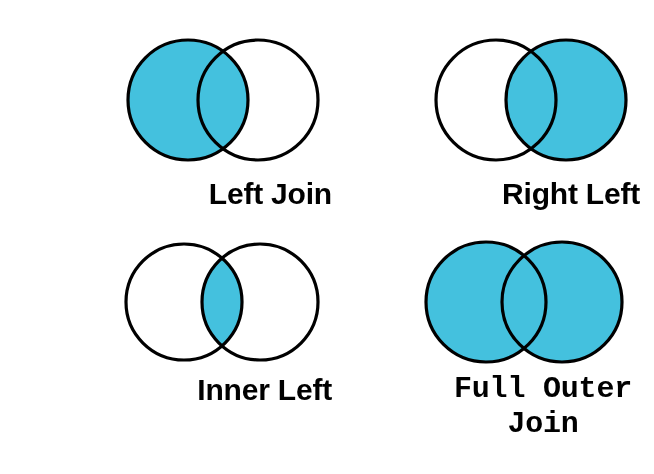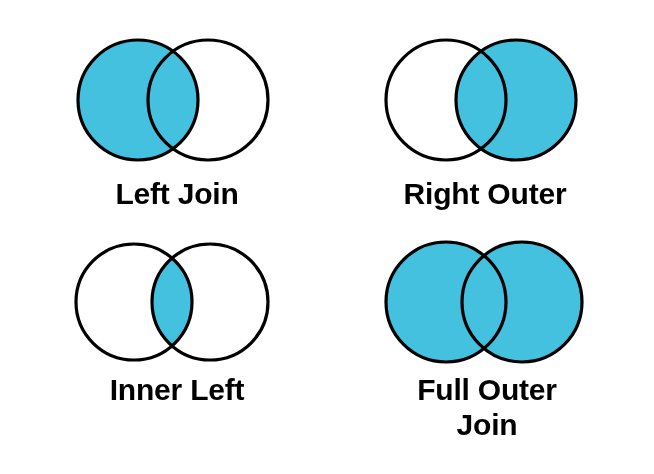--- a/index.html
+++ b/index.html
@@ -16,26 +16,26 @@
   .board {
     position: relative;
     width: 654px;
     height: 474px;
     background: #ffffff;
   }
   .panel {
     position: absolute;
     display: flex;
     flex-direction: column;
-    align-items: center;
+    align-items: flex-end;
   }
   .panel-tl { left: 22px;  top: 30px;  width: 310px; }
   .panel-tr { left: 330px; top: 30px;  width: 310px; }
   .panel-bl { left: 22px;  top: 238px; width: 310px; }
-  .panel-br { left: 332px; top: 238px; width: 310px; }
+  .panel-br { left: 322px; top: 238px; width: 310px; font-family: Liberation Mono, monospace; }
 
   .venn {
     display: block;
   }
   .venn-circle {
     stroke: #000000;
     stroke-width: 3.2;
   }
   .venn-region {
     stroke: none;
@@ -77,21 +77,21 @@
   </div>
 
   <div class="panel panel-tr">
     <svg class="venn" width="210" height="140" viewBox="0 0 210 140">
 
       <circle class="venn-region" cx="136" cy="70" r="60" fill="#44C1DE"></circle>
 
       <circle class="venn-circle" cx="66" cy="70" r="60" fill="none" stroke="#000000"></circle>
       <circle class="venn-circle" cx="136" cy="70" r="60" fill="none" stroke="#000000"></circle>
     </svg>
-    <div class="panel-label" style="color: rgb(0, 0, 0);">Right Outer</div>
+    <div class="panel-label" style="color: rgb(0, 0, 0);">Right Left</div>
   </div>
 
   <div class="panel panel-bl">
     <svg class="venn" width="210" height="128" viewBox="0 0 210 128">
       <defs>
         <clipPath id="clipL-bl">
             <circle cx="62" cy="64" r="58"></circle>
           </clipPath>
       </defs>
 

